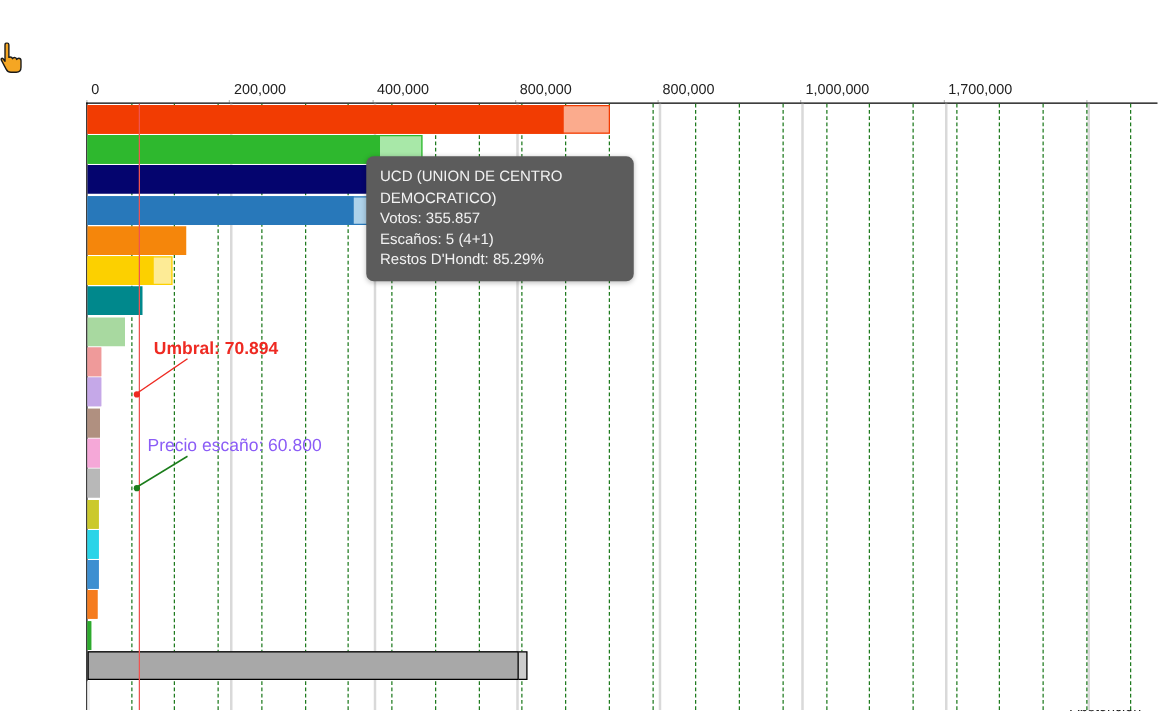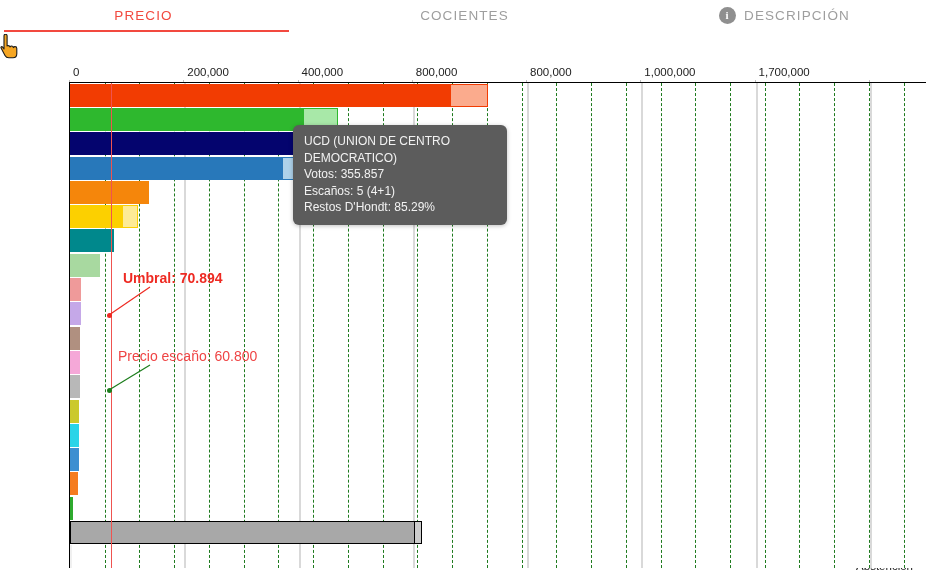--- a/index.html
+++ b/index.html
@@ -58,21 +58,21 @@
   
   .row{position:absolute;left:0;}
   .bar{position:absolute;left:0;top:0;height:100%;box-sizing:border-box;}
   .bar.solid{z-index:2;}
   .bar.rem{z-index:1;}
 
   
   .umbral-line{position:absolute;top:0;bottom:0;width:1.6px;background:#ef5350;z-index:5;}
   .ann{position:absolute;z-index:9;white-space:nowrap;font-weight:bold;}
   .ann.umbral{color:#ee2a22;font-size:14px;}
-  .ann.precio{color:#ef4444;font-size:14px;font-weight:normal;}
+  .ann.precio{color:#8b5cf6;font-size:14px;font-weight:normal;}
   .leader{position:absolute;z-index:8;}
   .dot{position:absolute;width:5px;height:5px;border-radius:50%;z-index:9;}
 
   
   .tooltip{
     position:absolute;z-index:40;
     background:#5c5c5c;color:#f2f2f2;border-radius:6px;
     padding:8px 11px 9px 11px;font-size:12px;line-height:16.5px;
     box-shadow:0 1px 4px rgba(0,0,0,.25);
     max-width:214px;
@@ -80,33 +80,20 @@
   .tooltip .ln{display:block;}
 
   
   .cursor{position:absolute;z-index:50;width:22px;height:26px;}
 </style>
 </head>
 <body>
 
 <div id="app">
 
-  <div class="tabbar">
-    <div class="tab t-precio">
-      <span>PRECIO</span>
-    </div>
-    <div class="tab t-cocientes">
-      <span>COCIENTES</span>
-    </div>
-    <div class="tab t-descripcion">
-      <span class="info-icon">i</span>
-      <span>DESCRIPCIÓN</span>
-    </div>
-    <div class="tab-underline"></div>
-  </div>
 
   <div class="chart">
 
     <div class="axis-votes" id="votesAxis">
         <div class="tick" style="left: 69px;"></div>
         <div class="lab" style="left: 73px;">0</div>
         <div class="tick" style="left: 183.267px;"></div>
         <div class="lab" style="left: 187.267px;">200,000</div>
         <div class="tick" style="left: 297.533px;"></div>
         <div class="lab" style="left: 301.533px;">400,000</div>

